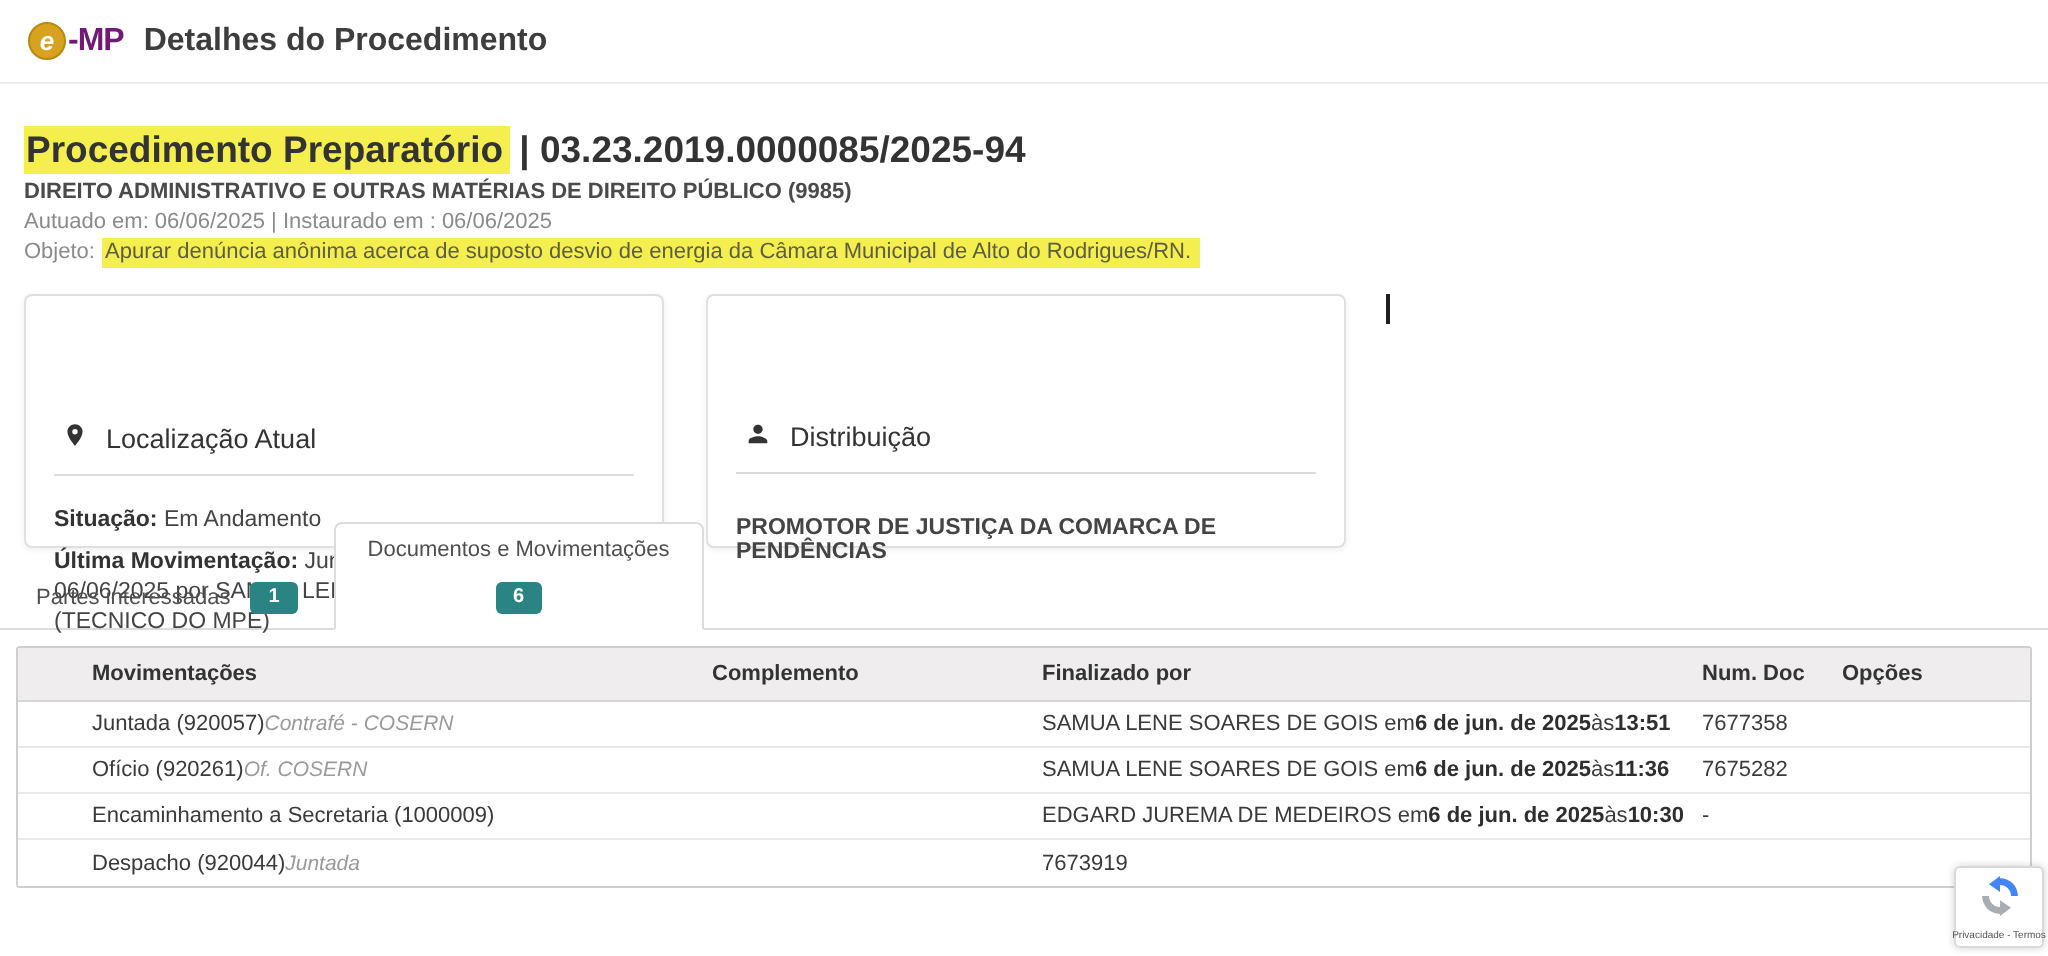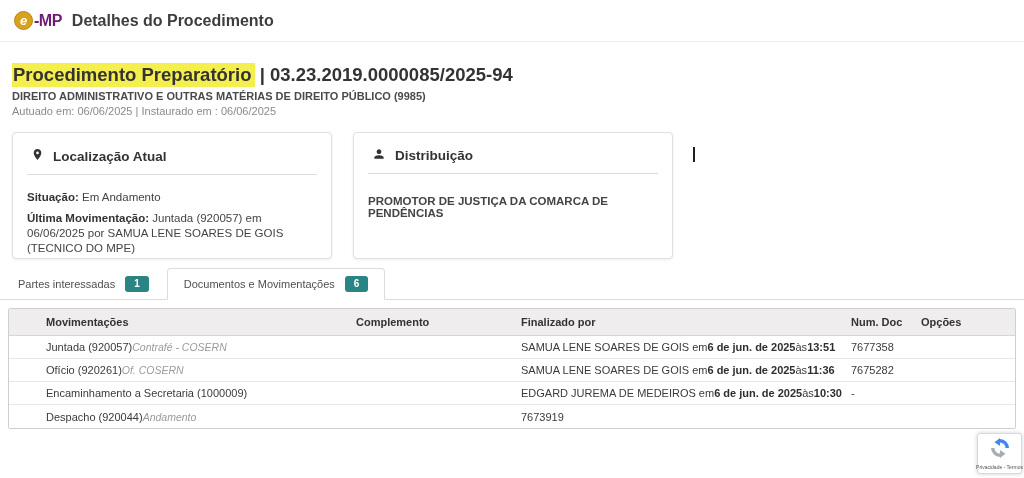--- a/index.html
+++ b/index.html
@@ -36,38 +36,38 @@
   
   .cards { display: flex; gap: 21px; margin-top: 15px; }
   .card {
     width: 320px; height: 127px;
     border: 1px solid #e0e0e0; border-radius: 4px;
     box-shadow: 0 1px 3px rgba(0,0,0,0.07);
     background: #fff; padding: 11px 14px;
   }
   .card-h {
     display: flex; align-items: center; gap: 9px;
-    font-size: 13.5px; font-weight: 700; color: #333;
-    padding: 3px 0 9px 4px; border-bottom: 1px solid #dcdcdc;
+    font-size: 13.5px; font-weight: 400; color: #333;
+    padding: 3px 0 9px 4px; border-bottom: 1px solid #dcdcdc; margin-top: 48px;
   }
   .card-h svg { flex: 0 0 auto; }
   .card-body { padding-top: 9px; font-size: 11.5px; color: #444; }
   .card-line { line-height: 15px; margin-top: 6px; }
   .card-line .lab { font-weight: 700; color: #333; }
   .dist-value { padding-top: 12px; font-size: 11.5px; color: #444; font-weight: bold; }
 
   .caret { position: absolute; left: 693px; top: 147px; width: 2px; height: 15px; background: #1f1f1f; }
 
   
   .tabs { display: flex; align-items: flex-end; margin-top: 11px; border-bottom: 1px solid #dcdcdc; padding-left: 18px; height: 30px; }
   .tab { display: flex; align-items: center; gap: 10px; font-size: 11px; color: #4f4f4f; padding: 7px 16px 7px 0; cursor: pointer; white-space: nowrap; }
   .tab.active {
     background: #fff; border: 1px solid #dcdcdc; border-bottom: 1px solid #fff;
     margin-bottom: -1px; border-radius: 4px 4px 0 0;
-    padding: 7px 16px; margin-left: 2px;
+    padding: 7px 16px; margin-left: 2px; flex-direction: column;
   }
   .count-badge {
     background: #2b8484; color: #fff; font-size: 10px; font-weight: 700;
     padding: 2px 9px; border-radius: 3px; line-height: 12px;
   }
 
   
   .tablewrap { margin: 8px 8px 0 8px; border: 1px solid #cfcfcf; border-radius: 2px; background: #fff; }
   .thead, .trow { display: grid; grid-template-columns: 310px 165px 330px 70px auto; padding-left: 37px; align-items: center; }
   .thead {
@@ -99,20 +99,21 @@
       <span class="logo-mp">-MP</span>
   </div>
   <div class="topbar-title">Detalhes do Procedimento</div>
 </div>
 
 <div class="content">
 
   <div class="proc-title"><span class="hl">Procedimento Preparatório</span> <span>|</span> <span>03.23.2019.0000085/2025-94</span></div>
   <div class="proc-cat">DIREITO ADMINISTRATIVO E OUTRAS MATÉRIAS DE DIREITO PÚBLICO (9985)</div>
   <div class="proc-dates">Autuado em: 06/06/2025 | Instaurado em : 06/06/2025</div>
+  <div class="proc-obj"><span>Objeto:</span> <span class="hl">Apurar denúncia anônima acerca de suposto desvio de energia da Câmara Municipal de Alto do Rodrigues/RN.</span></div>
 
   <div class="cards">
     <div class="card">
       <div class="card-h">
         <span>
           <svg width="13" height="15" viewBox="0 0 24 24">
               <path fill="#333" d="M12 2C8.1 2 5 5.1 5 9c0 5.2 7 13 7 13s7-7.8 7-13c0-3.9-3.1-7-7-7zm0 9.5A2.5 2.5 0 1 1 12 6.5a2.5 2.5 0 0 1 0 5z"></path>
             </svg>
         </span>
         <span>Localização Atual</span>
@@ -179,21 +180,21 @@
 
   <div class="trow">
     <div><span>Encaminhamento a Secretaria (1000009)</span><span class="mov-desc"></span></div>
     <div></div>
     <div class="fz"><span>EDGARD JUREMA DE MEDEIROS em</span><b>6 de jun. de 2025</b><span>às</span><b>10:30</b></div>
     <div>-</div>
     <div></div>
   </div>
 
   <div class="trow">
-    <div><span>Despacho (920044)</span><span class="mov-desc">Andamento</span></div>
+    <div><span>Despacho (920044)</span><span class="mov-desc">Juntada</span></div>
     <div></div>
     <div>7673919</div>
     <div></div>
   </div>
 </div>
 
 <div class="recaptcha">
   <span>
     <svg width="22" height="22" viewBox="0 0 32 32">
       <path d="M16 3 A13 13 0 0 1 29 16 L24 16 A8 8 0 0 0 16 8 L16 13 L8 7.5 L16 1.5 Z" fill="#4285f4"></path>

